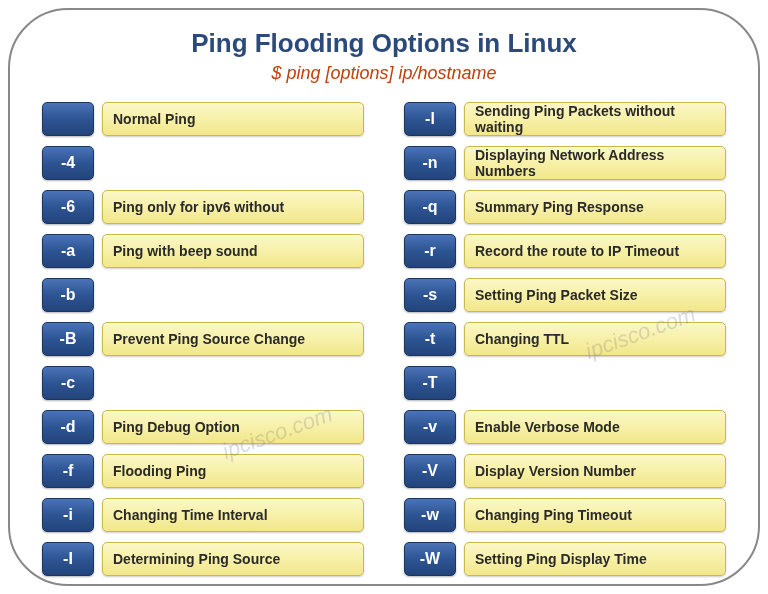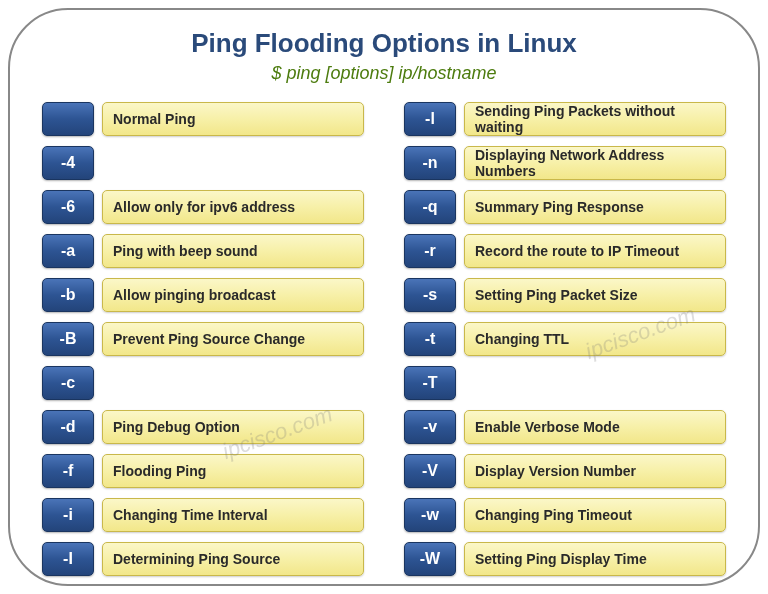--- a/index.html
+++ b/index.html
@@ -21,21 +21,21 @@
   .title {
     text-align: center;
     font-size: 26px;
     font-weight: bold;
     color: #2a4a7a;
   }
   .subtitle {
     text-align: center;
     font-size: 18px;
     font-style: italic;
-    color: #4d7c0f;
+    color: #c2410c;
     margin-top: 4px;
     margin-bottom: 18px;
   }
   .columns {
     display: flex;
     gap: 40px;
     padding: 0 4px;
   }
   .col {
     flex: 1;
@@ -96,29 +96,28 @@
     <div class="col">
       <div class="row">
           <div class="flag"></div>
           <div class="desc">Normal Ping</div>
         </div>
       <div class="row">
           <div class="flag">-4</div>
         </div>
       <div class="row">
           <div class="flag">-6</div>
-          <div class="desc">Allow only for ipv6 address</div>
+          <div class="desc">Ping only for ipv6 without</div>
         </div>
       <div class="row">
           <div class="flag">-a</div>
           <div class="desc">Ping with beep sound</div>
         </div>
       <div class="row">
           <div class="flag">-b</div>
-          <div class="desc">Allow  pinging broadcast</div>
         </div>
       <div class="row">
           <div class="flag">-B</div>
           <div class="desc">Prevent Ping Source Change</div>
         </div>
       <div class="row">
           <div class="flag">-c</div>
         </div>
       <div class="row">
           <div class="flag">-d</div>

